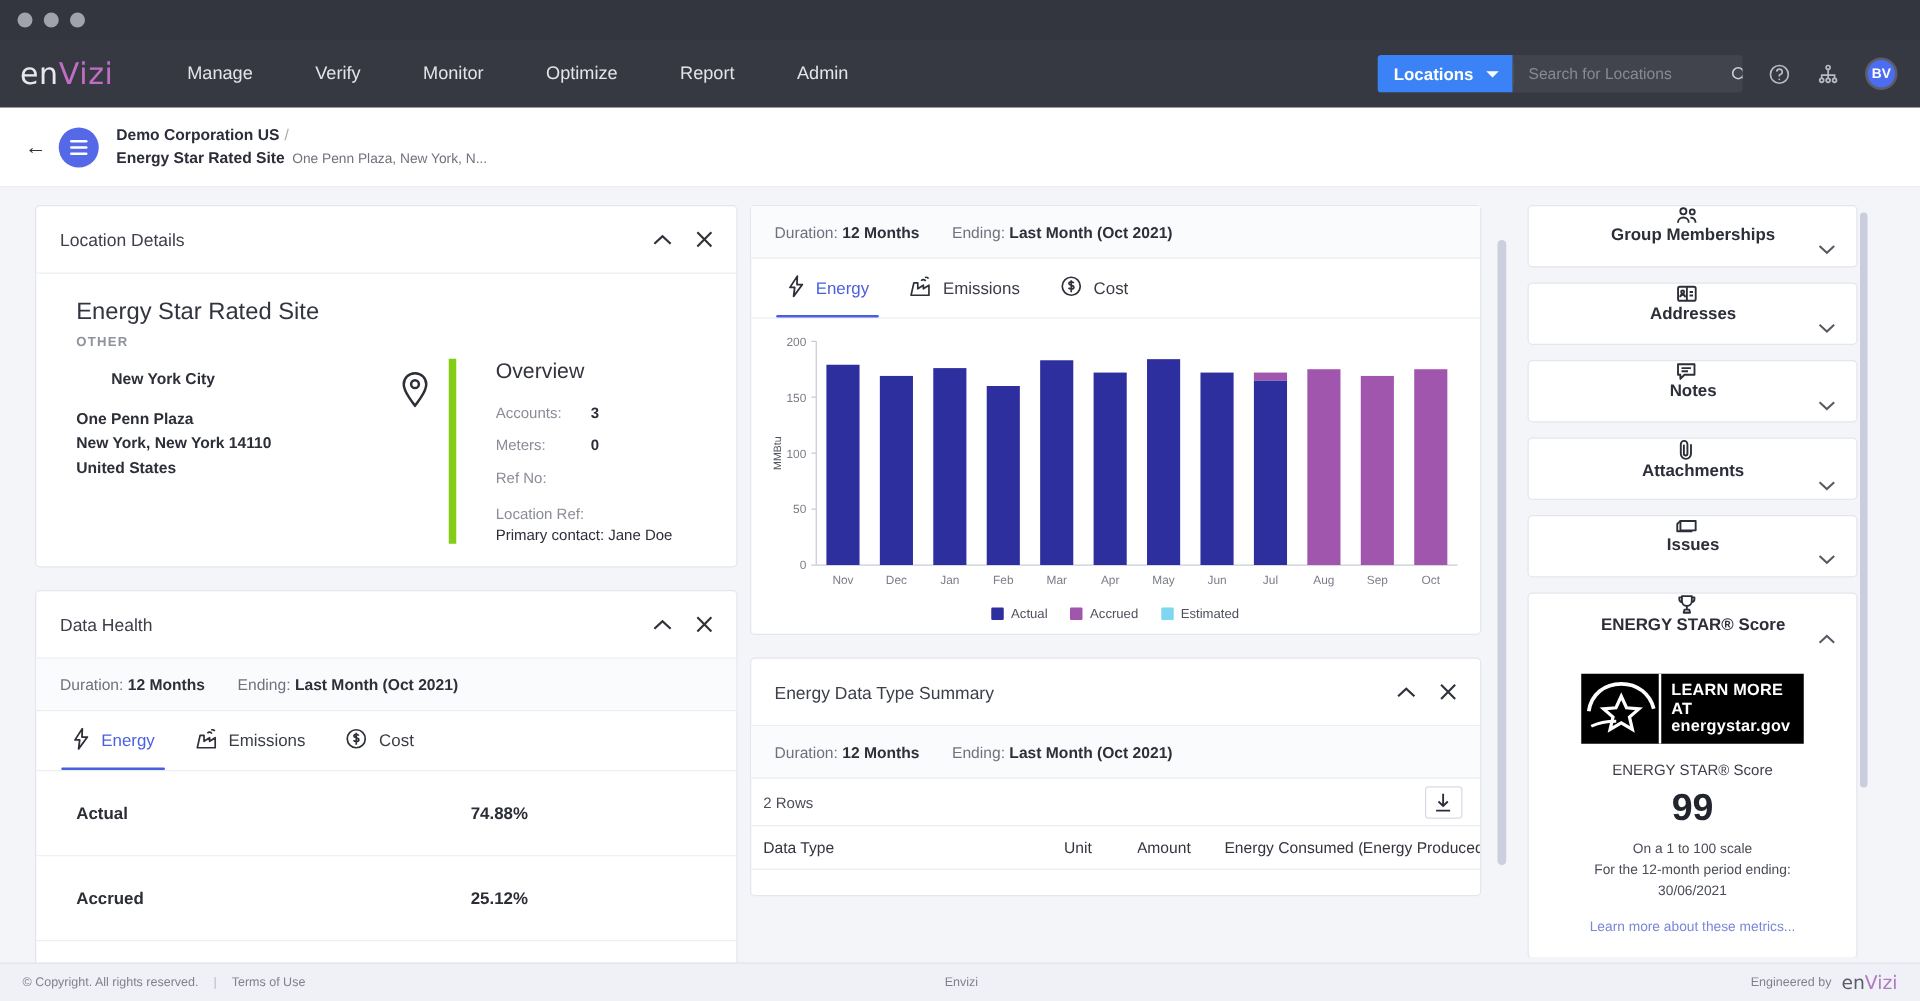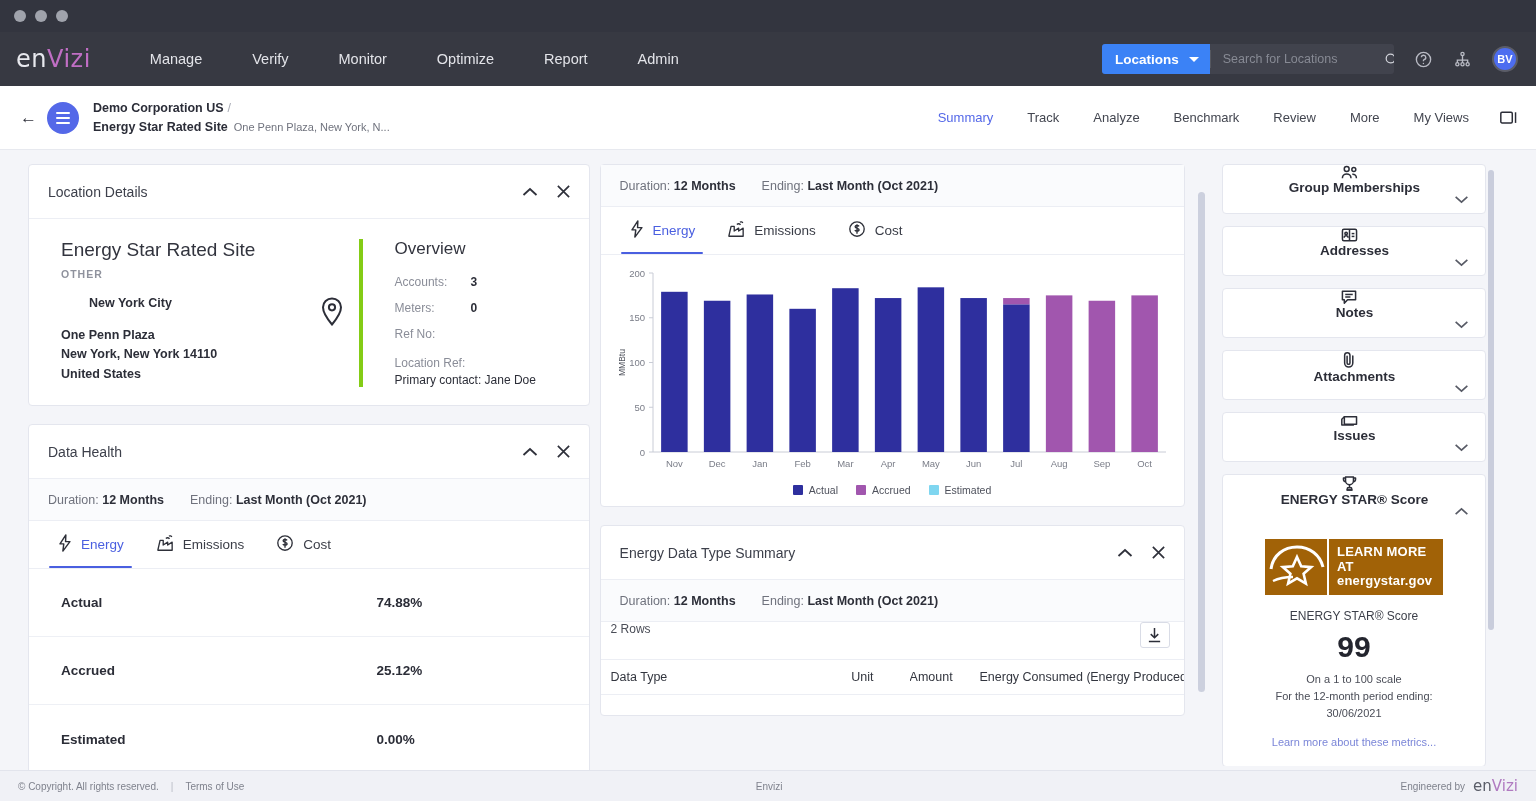--- a/index.html
+++ b/index.html
@@ -109,21 +109,21 @@
   }
   .ctab.active { color:#4a5fe0; }
   .ctab.active:after {
     content:""; position:absolute; left:8px; right:8px; bottom:0; height:2.5px;
     background:#4a5fe0; border-radius:2px;
   }
 
   
   .loc-body { display:flex; padding:20px 0 18px 0; }
   .loc-left { flex:1; padding:0 24px 0 32px; position:relative; }
-  .loc-right { width:230px; padding-left:32px; border-left:4px solid #84cc16; }
+  .loc-right { width:230px; padding-left:32px; border-left:6px solid #84cc16;margin-top:48px; }
   .loc-name { font-size:19px; color:#32343e; font-weight:normal; margin-bottom:7px; }
   .loc-kind { font-size:10.5px; letter-spacing:1px; color:#8f929d; font-weight:bold; margin-bottom:16px; }
   .loc-city { font-size:12.5px; color:#2c2e38; font-weight:bold; margin-bottom:16px;margin-left:28px; }
   .loc-addr { font-size:12.5px; color:#2c2e38; font-weight:bold; line-height:1.55; }
   .pin { position:absolute; right:14px; top:58px; color:#2c2e38; }
   .ov-title { font-size:17px; color:#32343e; margin-bottom:16px; }
   .ov-row { display:flex; font-size:12px; margin-bottom:12px; }
   .ov-k { color:#8a8d98; width:76px; }
   .ov-v { color:#2c2e38; font-weight:bold; }
   .ov-ref { font-size:12px; color:#8a8d98; margin-bottom:3px; }
@@ -138,21 +138,21 @@
   .dh-label { font-weight:bold; color:#2b2d37; }
   .dh-val { margin-left:auto; font-weight:bold; color:#2b2d37; width:180px; }
 
   
   .chartwrap { padding:8px 10px 10px 10px; }
   .legend { display:flex; justify-content:center; gap:18px; margin-top:2px; }
   .legend .li { display:flex; align-items:center; gap:6px; font-size:10.5px; color:#4e515c; }
   .legend .sw { width:10px;height:10px;border-radius:1px; }
 
   
-  .rowsbar { display:flex; height:38px; padding:0 14px 0 10px;
+  .rowsbar { display:flex; align-items:center; height:38px; padding:0 14px 0 10px;
              border-bottom:1px solid #eceef4; }
   .rowsbar .rowcount { font-size:12px; color:#4a4d57; }
   .dlbtn { margin-left:auto; width:30px;height:26px;border:1px solid #d9dce6;border-radius:3px;
            display:flex;align-items:center;justify-content:center;cursor:pointer;background:#fff; }
   table.dt { width:100%; border-collapse:collapse; table-layout:fixed; }
   table.dt th {
     font-size:12.5px; font-weight:normal; color:#33363f; text-align:left;
     padding:10px 4px 10px 0; border-bottom:1px solid #eceef4; white-space:nowrap; overflow:hidden;
   }
   table.dt td { font-size:12px; color:#33363f; padding:10px 4px 10px 0; white-space:nowrap; overflow:hidden; }
@@ -166,21 +166,21 @@
     background:#fff; border:1px solid #e4e6ee; border-radius:4px; margin-bottom:12px;
   }
   .acc-head {
     height:48px; display:flex; align-items:center; padding:0 16px 0 17px; cursor:pointer;flex-direction:column;
   }
   .acc-ico { width:20px; display:flex; align-items:center; justify-content:center; color:#2c2e38; margin-right:11px; }
   .acc-label { font-size:13.5px; font-weight:bold; color:#2c2e38; }
   .acc-chev { margin-left:auto; color:#575a65; display:flex; }
   .acc-body { padding:8px 16px 16px 16px; text-align:center; }
   .es-logo {
-    width:178px; height:56px; margin:8px auto 14px auto; background:#a16207;
+    width:178px; height:56px; margin:8px auto 14px auto; background:#000000;
     display:flex; align-items:center; overflow:hidden; position:relative;
   }
   .es-logo .left { width:64px; height:56px; position:relative; flex:none;
                    border-right:2px solid #fff; }
   .es-logo .right { padding-left:8px; color:#fff; font-size:13px; font-weight:bold;
                     line-height:1.15; text-align:left; letter-spacing:.2px;
                     font-family:"Liberation Sans", sans-serif; }
   .es-cap { font-size:12px; color:#3c3f49; margin-bottom:6px; }
   .es-score { font-size:30px; font-weight:bold; color:#23252e; line-height:1.2; margin-bottom:6px; }
   .es-sub { font-size:11px; color:#4a4d57; line-height:1.55; }
@@ -270,35 +270,20 @@
         <span></span>
         <span></span>
     </div>
     <div class="crumbtext">
       <div class="crumb-top">
         <span>Demo Corporation US</span><span class="slash">/</span>
       </div>
       <div class="crumb-bot">
         <span>Energy Star Rated Site</span><span class="sub">One Penn Plaza, New York, N...</span>
       </div>
-    </div>
-    <div class="crumbtabs">
-      <a href="#" class="active">Summary</a>
-      <a href="#">Track</a>
-      <a href="#">Analyze</a>
-      <a href="#">Benchmark</a>
-      <a href="#">Review</a>
-      <a href="#">More</a>
-      <a href="#">My Views</a>
-      <span class="panel-toggle">
-        <svg width="18" height="16" viewBox="0 0 22 18" fill="none" stroke="#2b2d37" stroke-width="1.8">
-          <rect x="1" y="2" width="14" height="13" rx="1.5"></rect>
-            <line x1="19" y1="2" x2="19" y2="15"></line>
-        </svg>
-      </span>
     </div>
   </div>
 
   <div class="main">
     <div class="cols">
 
       <div class="col">
 
         <div class="card">
           <div class="card-head">

